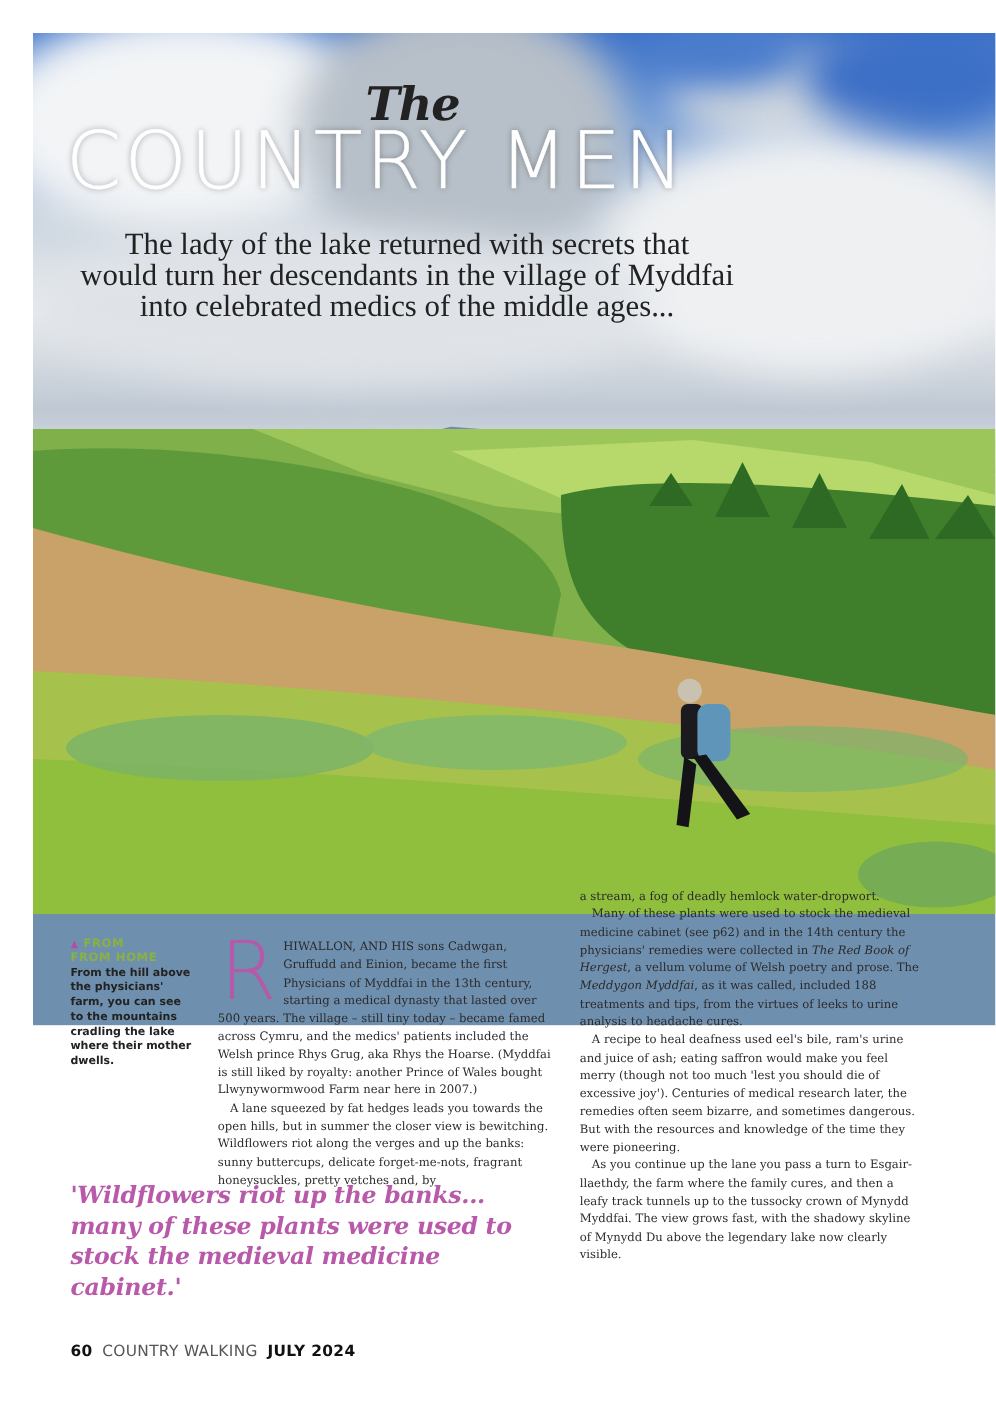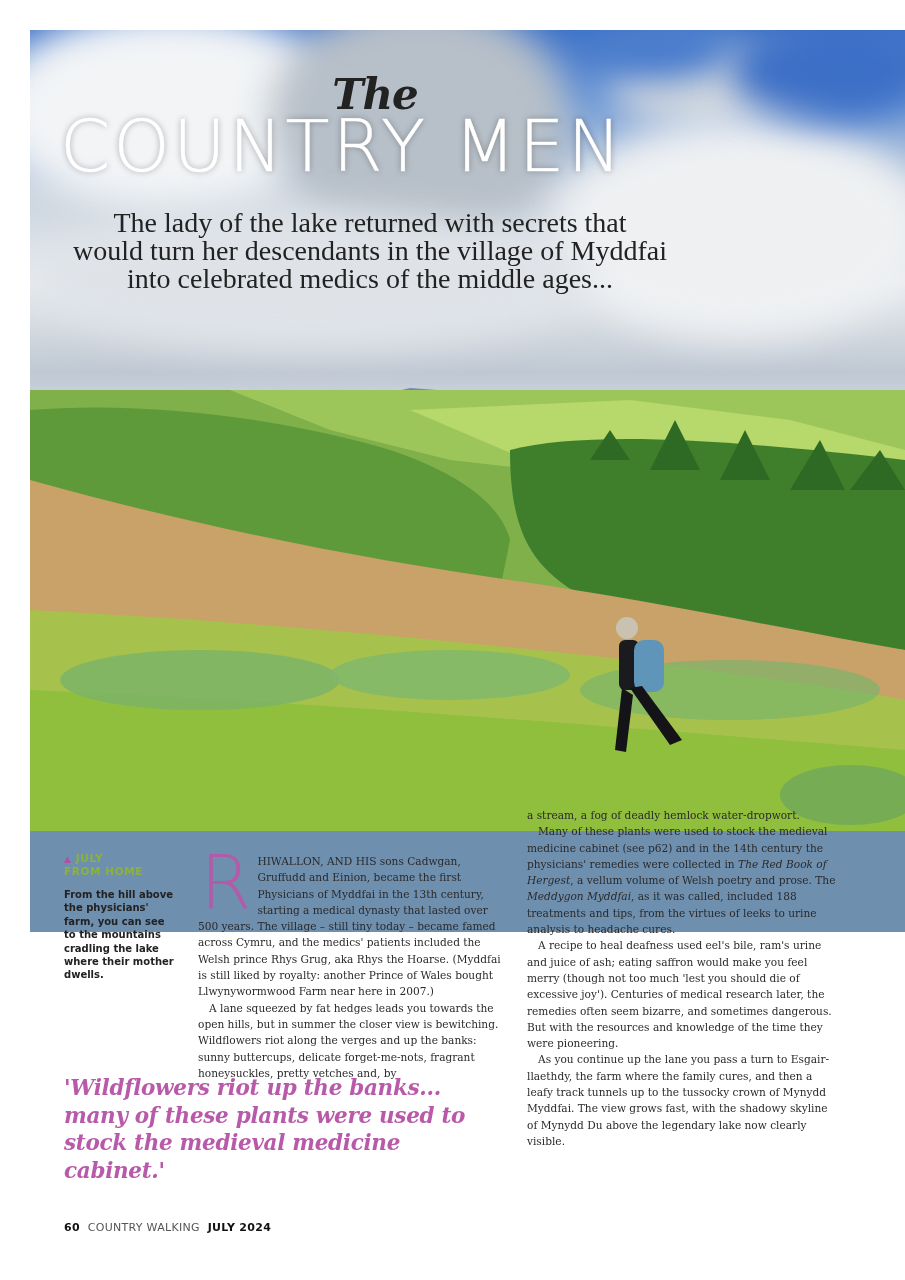--- a/index.html
+++ b/index.html
@@ -9,33 +9,33 @@
   .sky-blob { position:absolute; border-radius:50%; filter:blur(18px); }
   .mountains { position:absolute; left:0; top:340px; width:875px; height:60px; }
   .land { position:absolute; left:0; top:360px; width:875px; height:441px; }
   .title-the { position:absolute; left:280px; top:40px; width:130px; text-align:center; font-family:"DejaVu Serif", serif; font-style:italic; font-weight:bold; font-size:42px; color:#222; letter-spacing:-1px; }
   .title-main { position:absolute; left:30px; top:80px; width:620px; font-family:"DejaVu Sans", sans-serif; font-weight:200; font-size:72px; color:#ffffff; letter-spacing:3px; line-height:1; text-shadow:0 0 6px rgba(0,0,0,0.35); -webkit-text-stroke:0.5px rgba(255,255,255,0.9); white-space:nowrap; }
   .standfirst { position:absolute; left:30px; top:155px; width:620px; text-align:center; font-family:"Liberation Serif", serif; font-size:28px; line-height:28px; color:#222;margin-top:24px; }
 
   .caption { position:absolute; left:64px; top:852px; width:115px; font-family:"DejaVu Sans", sans-serif; }
   .caption-head { font-weight:bold; font-size:10.5px; letter-spacing:0.6px; line-height:12px; color:#8ab23f; }
   .caption-head .tri { color:#b14ea6; font-size:9px; }
-  .caption-body { font-size:10px; line-height:13.4px; color:#222; margin-top:11px; font-weight:bold; }
+  .caption-body { font-size:10px; line-height:13.4px; color:#222; margin-top:1px; font-weight:bold; }
 
   .col { position:absolute; font-family:"DejaVu Serif", serif; font-size:10.6px; line-height:16.3px; color:#2a2a2a; text-align:left; }
   .col1 { left:198px; top:853px; width:312px; }
   .col2 { left:527px; top:807px; width:312px; }
   .col p { margin:0; text-indent:11px; }
   .col p.first { text-indent:0; }
   .dropcap { float:left; font-family:"DejaVu Sans", sans-serif; font-weight:200; font-size:74px; line-height:62px; color:#b45aa8; margin:-1px 6px 0 2px; }
   .col em { font-style:italic; }
 
   .pullquote { position:absolute; left:64px; top:1074px; width:440px; font-family:"DejaVu Serif", serif; font-style:italic; font-weight:bold; font-size:21.5px; line-height:27.5px; color:#b85aa9; letter-spacing:-0.3px; }
 
-  .folio { position:absolute; left:64px; top:1221px; font-family:"DejaVu Sans", sans-serif; font-size:11px; color:#444; letter-spacing:0.3px; }
+  .folio { position:absolute; left:64px; top:1221px; font-family:"DejaVu Sans", sans-serif; font-size:14px; color:#444; letter-spacing:0.3px; }
   .folio .pn { font-weight:bold; color:#111; margin-right:4px; }
   .folio .mag { font-weight:normal; color:#555; }
   .folio .issue { font-weight:bold; color:#111; margin-left:4px; }
 </style>
 </head>
 <body>
 
 <div class="hero">
 
   <div class="sky-blob" style="left:-40px;top:-20px;width:360px;height:200px;background:#f2f4f6;"></div>
@@ -79,21 +79,21 @@
   <div class="standfirst">
     <div>The lady of the lake returned with secrets that</div>
     <div>would turn her descendants in the village of Myddfai</div>
     <div>into celebrated medics of the middle ages...</div>
   </div>
 </div>
 
 <div class="caption">
   <div class="caption-head">
     <span class="tri">▲</span>
-    <span>JULY</span><br>
+    <span>FROM</span><br>
     <span>FROM HOME</span>
   </div>
   <div class="caption-body">From the hill above the physicians' farm, you can see to the mountains cradling the lake where their mother dwells.</div>
 </div>
 
 <div class="col col1">
   <p class="first">
     <span class="dropcap">R</span><span>HIWALLON, AND HIS sons Cadwgan, Gruffudd and Einion, became the first Physicians of Myddfai in the 13th century, starting a medical dynasty that lasted over 500 years. The village – still tiny today – became famed across Cymru, and the medics' patients included the Welsh prince Rhys Grug, aka Rhys the Hoarse. (Myddfai is still liked by royalty: another Prince of Wales bought Llwynywormwood Farm near here in 2007.)</span>
   </p>
   <p>A lane squeezed by fat hedges leads you towards the open hills, but in summer the closer view is bewitching. Wildflowers riot along the verges and up the banks: sunny buttercups, delicate forget-me-nots, fragrant honeysuckles, pretty vetches and, by</p>

